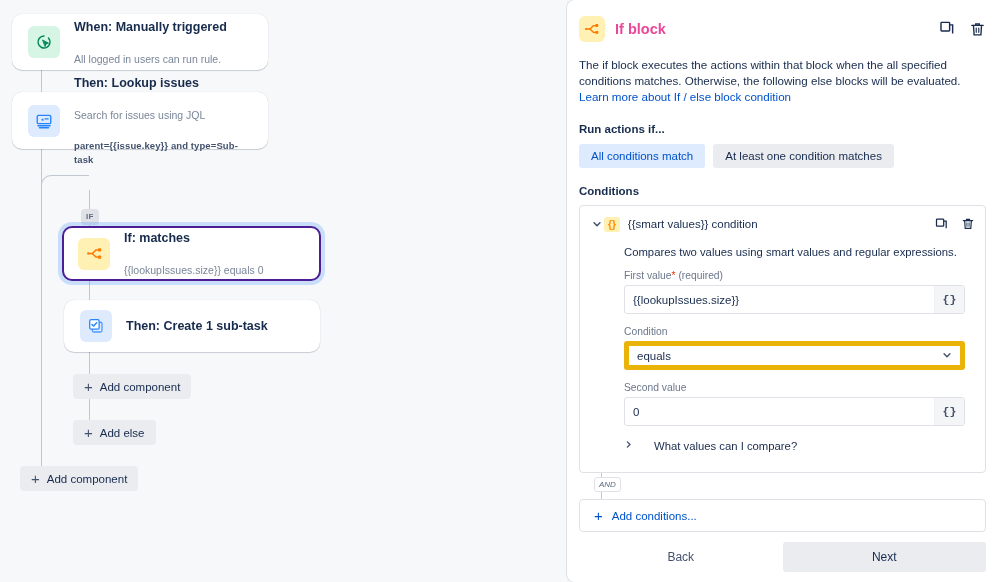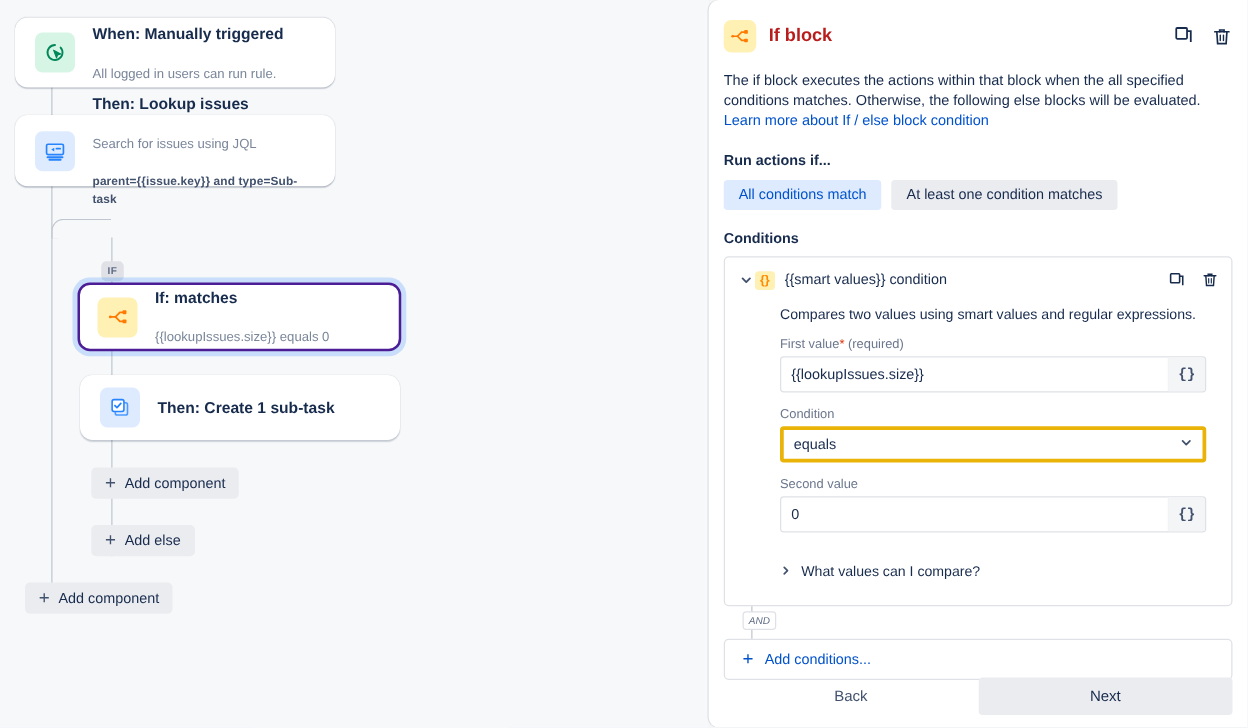--- a/index.html
+++ b/index.html
@@ -111,21 +111,21 @@
   .panel-head {
     display: flex; align-items: center;
     height: 34px;
   }
   .panel-head .h-icon {
     width: 26px; height: 26px; border-radius: 6px;
     background: #fff0b3;
     display: flex; align-items: center; justify-content: center;
     margin-right: 10px; flex: none;
   }
-  .panel-title { font-size: 14.5px; font-weight: 600; color: #b91c1c; }
+  .panel-title { font-size: 14.5px; font-weight: 600; color: #ec4899; }
   .panel-actions { margin-left: auto; display: flex; align-items: center; gap: 13px; }
   .act-btn { background: none; border: none; padding: 0; cursor: pointer; line-height: 0; }
 
   .panel-desc {
     font-size: 11.6px;
     line-height: 16px;
     color: #172b4d;
     margin-top: 11px;
     max-width: 412px;
   }
@@ -195,29 +195,29 @@
     width: 30px; height: 27px;
     background: #f4f5f7;
     border: none; border-left: 1px solid #f0f1f3;
     border-radius: 0 2px 2px 0;
     font-family: "Liberation Mono", monospace;
     font-size: 11.5px; font-weight: 700; color: #42526e;
     cursor: pointer; flex: none;
     display:flex; align-items:center; justify-content:center;
   }
   .select-field {
-    height: 29px; border: 3px solid #eab308; border-radius: 3px;
+    height: 29px; border: 5px solid #eab308; border-radius: 3px;
     background: #fff; display: flex; align-items: center;
     padding: 0 8px; font-size: 11.5px; color: #172b4d; cursor: pointer;
   }
   .select-field .caret { margin-left: auto; color: #42526e; font-size: 10px; }
 
   .disclosure {
-    display: flex; gap: 8px;
-    margin-top: 26px; cursor: pointer;
+    display: flex; gap: 21px;
+    margin-top: 14px; cursor: pointer;
   }
   .disclosure .tri { font-size: 9px; color: #42526e; }
   .disclosure-text { font-size: 11.3px; color: #172b4d; }
 
   .and-wrap { position: relative; height: 26px; margin-top: 0; font-style: italic; }
   .and-line { position: absolute; left: 22px; top: 0; width: 1px; height: 26px; background: #c1c7d0; }
   .and-badge {
     position: absolute; left: 15px; top: 4px;
     background: #fff; border: 1px solid #dfe1e6; border-radius: 3px;
     font-size: 8px; color: #5e6c84; padding: 2px 4px; line-height: 9px;

